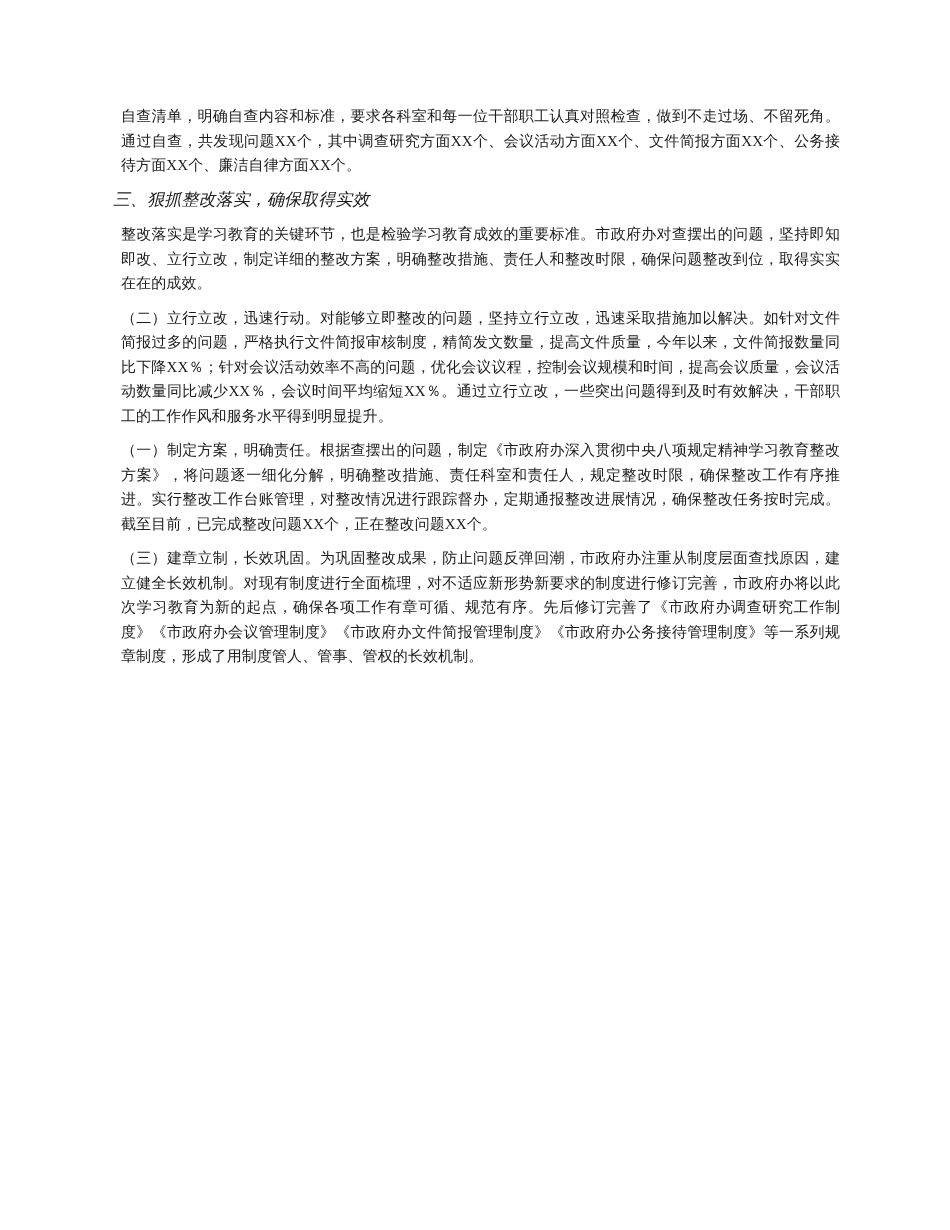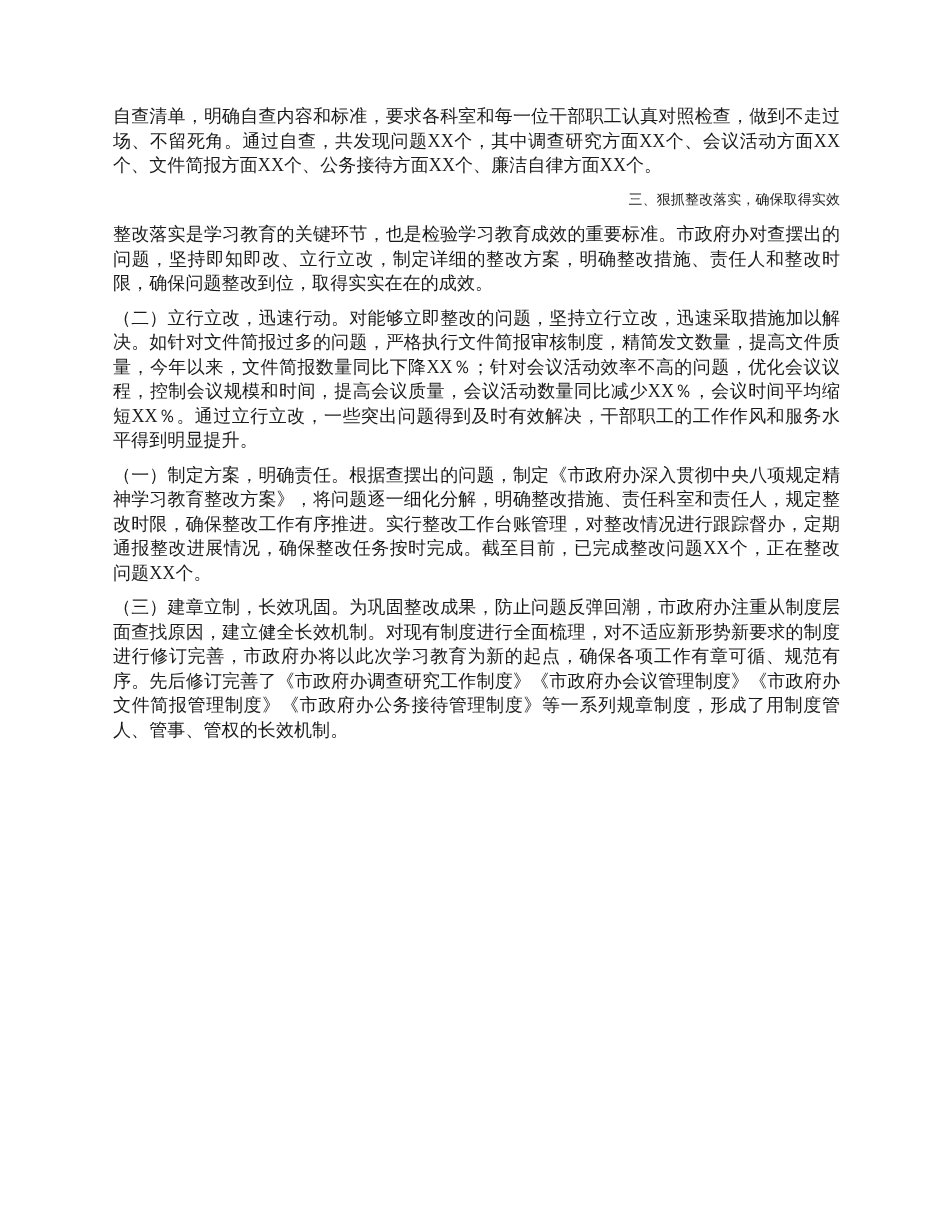--- a/index.html
+++ b/index.html
@@ -23,42 +23,43 @@
     height: 1230px;
     background: #ffffff;
   }
   .doc-body {
     position: absolute;
     left: 113px;
     top: 104px;
     width: 727px;
   }
   p.para {
-    margin: 0 0 10px 0;
-    font-size: 18px;
+    margin: 0 0 10px 8px;
+    font-size: 15px;
     line-height: 24.5px;
     text-align: justify;
     text-justify: inter-ideograph;
     letter-spacing: 0.1px;
     word-break: break-all;
     color: #1b1b1b;
     text-indent: 0;
   }
   p.para.sub {
     
     text-indent: 0;
   }
   p.heading {
     margin: 0 0 10px 0;
-    font-size: 14px;
+    font-size: 17px;
     line-height: 24.5px;
-    text-align: right;
+    text-align: left;
     letter-spacing: 0.1px;
     color: #1b1b1b;
     text-indent: 0;
+    font-style: italic;
   }
   p.para:last-child {
     margin-bottom: 0;
   }
   .gap-before-heading {
     margin-top: 11px;
   }
 </style>
 </head>
 <body>

